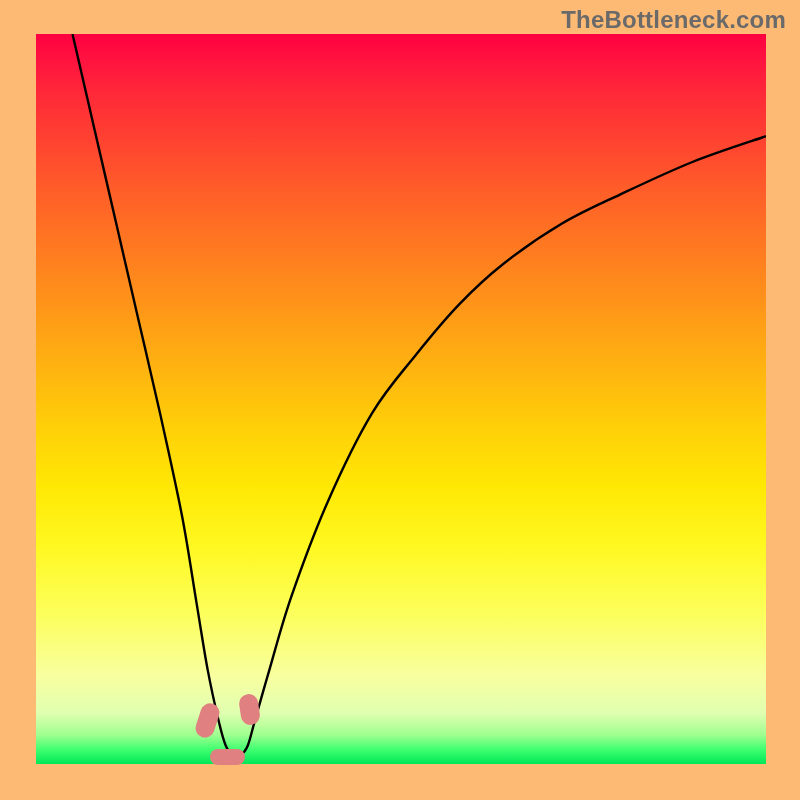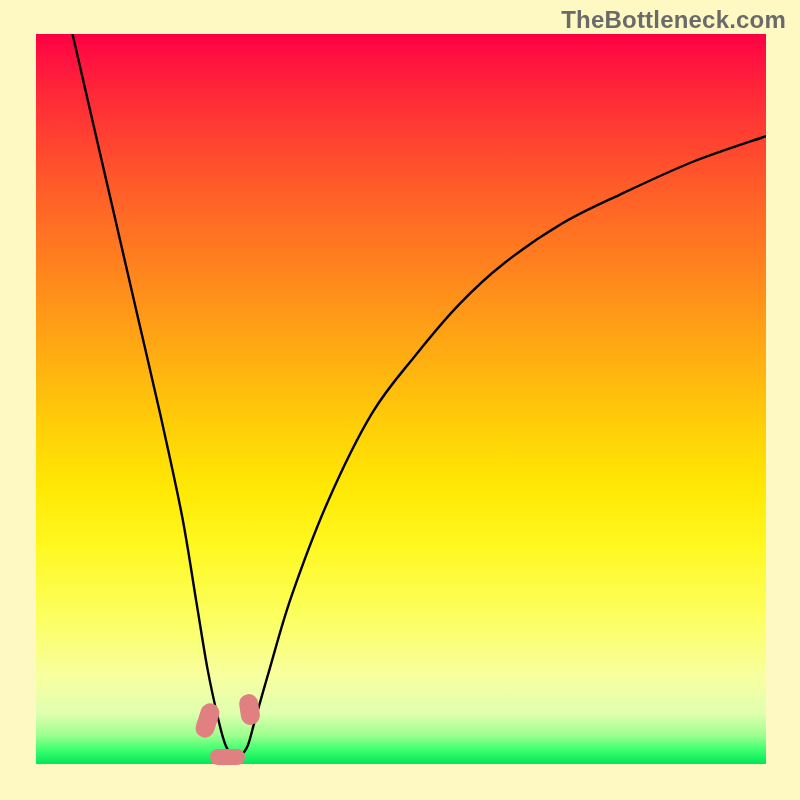--- a/index.html
+++ b/index.html
@@ -1,21 +1,21 @@
 <!DOCTYPE html>
 <html><head>
 <meta charset="utf-8">
 <style>
   * { margin: 0; padding: 0; box-sizing: border-box; }
   html, body { width: 800px; height: 800px; overflow: hidden; background: #000; }
   .frame {
     position: absolute;
     left: 0; top: 0;
     width: 800px; height: 800px;
-    background: #fef9c3;
+    background: #fdba74;
   }
   .plot-area {
     position: absolute;
     left: 36px;
     top: 34px;
     width: 730px;
     height: 730px;
     background: linear-gradient(to bottom,
       #ff0040 0%,
       #ff1040 3%,

